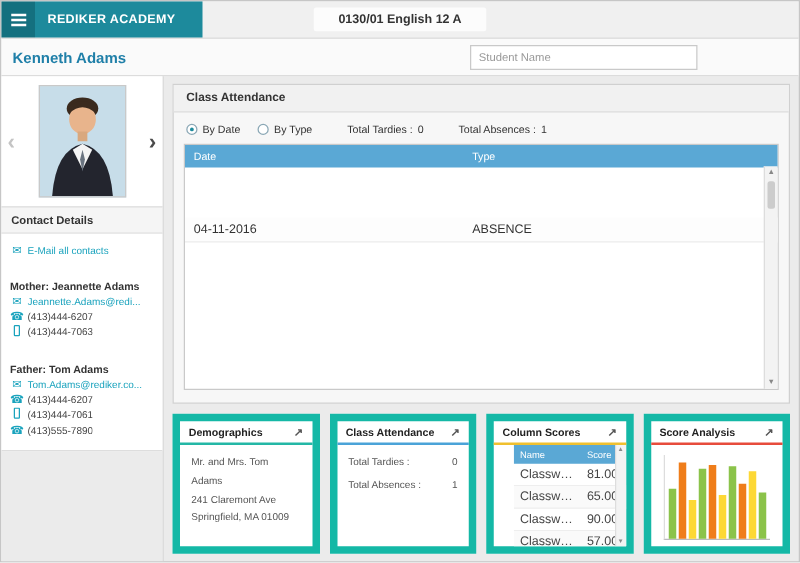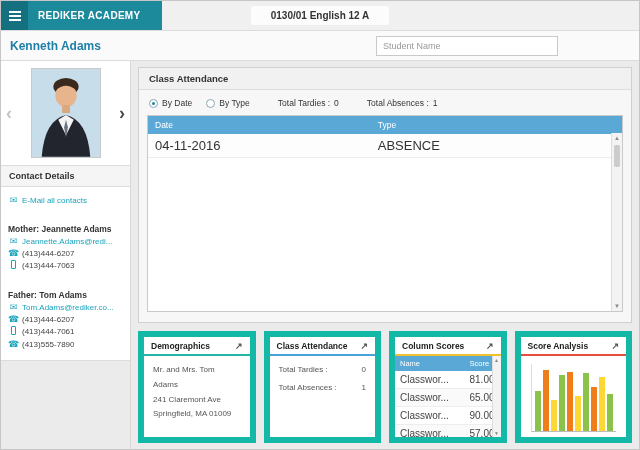--- a/index.html
+++ b/index.html
@@ -47,38 +47,38 @@
   .controls { display: flex; align-items: center; gap: 14px; padding: 8px 10px 5px; font-size: 8.5px; color: #333; }
   .radio-group { display: inline-flex; align-items: center; gap: 4px; cursor: pointer; }
   .radio { width: 9px; height: 9px; border: 1px solid #8aa7b5; border-radius: 50%; background: #fff; position: relative; display: inline-block; }
   .radio.checked::after { content: ""; position: absolute; inset: 2px; border-radius: 50%; background: var(--header-teal, #1d8a9c); }
   .totals { margin-left: 14px; display: inline-flex; gap: 4px; }
   .table-wrap { flex: 1; margin: 2px 8px 10px; border: 1px solid #c9c9c9; background: #fff; position: relative; display: flex; flex-direction: column; min-height: 0; }
   .t-head { display: flex; background: var(--table-header-blue, #5aa8d5); color: #fff; font-size: 8.5px; flex: 0 0 auto; }
   .t-cell { padding: 4px 7px; }
   .c1 { width: 47%; flex: 0 0 auto; }
   .c2 { flex: 1; }
-  .t-row { display: flex; font-size: 13px; color: #333; border-bottom: 1px solid #ececec; background: #fdfdfd; cursor: pointer; }
+  .t-row { display: flex; font-size: 10px; color: #333; border-bottom: 1px solid #ececec; background: #fdfdfd; cursor: pointer; margin-top: 40px; }
   .t-fill { flex: 1; }
   .vscroll { position: absolute; top: 17px; right: 0; bottom: 0; width: 11px; background: #f3f3f3; border-left: 1px solid #ddd; display: flex; flex-direction: column; align-items: center; justify-content: space-between; font-size: 6px; color: #888; padding: 2px 0; cursor: pointer; }
   .sb-thumb { position: absolute; top: 12px; left: 2px; width: 6px; height: 22px; background: #ccc; border-radius: 2px; }
 
   
   .cards { display: flex; gap: 8px; margin-top: 8px; }
   .card { flex: 1; min-width: 0; height: 112px; background: #fff; border: 6px solid #14b8a6; display: flex; flex-direction: column; }
   .card-hd { display: flex; justify-content: space-between; align-items: center; padding: 4px 7px 3px; font-size: 8.5px; font-weight: bold; color: #222; border-bottom: 2px solid #ccc; flex: 0 0 auto; }
   .card.demographics .card-hd { border-bottom-color: var(--accent-demographics, #24b7a6); }
   .card.attend .card-hd { border-bottom-color: var(--accent-class-attendance, #4aa3d8); }
   .card.scores .card-hd { border-bottom-color: var(--accent-column-scores, #f0c02e); }
   .card.analysis .card-hd { border-bottom-color: var(--accent-score-analysis, #e74c3c); }
   .expand { color: #555; font-size: 9px; font-weight: bold; cursor: pointer; line-height: 1; }
   .demo-body { padding: 7px 9px; font-size: 8px; color: #555; line-height: 1.85; }
   .att-body { padding: 9px 9px 0; font-size: 8px; color: #555; }
   .att-row { display: flex; justify-content: space-between; margin-bottom: 9px; }
-  .mini { position: relative; flex: 1; overflow: hidden; }
+  .mini { position: relative; flex: 1; overflow: hidden; margin-left: 16px; }
   .m-head { display: flex; background: var(--table-header-blue, #5aa8d5); color: #fff; font-size: 7.5px; }
   .m-cell { padding: 3px 5px; }
   .m-name { flex: 1; overflow: hidden; white-space: nowrap; text-overflow: ellipsis; }
   .m-score { width: 36px; text-align: right; padding-right: 12px; flex: 0 0 auto; }
   .m-row { display: flex; font-size: 10px; color: #444; border-bottom: 1px solid #eee; }
   .m-row:nth-child(odd) { background: #fafafa; }
   .mini .vscroll2 { position: absolute; top: 0; right: 0; bottom: 0; width: 9px; background: #f3f3f3; border-left: 1px solid #ddd; display: flex; flex-direction: column; align-items: center; justify-content: space-between; font-size: 5px; color: #888; padding: 1px 0; cursor: pointer; }
   .chart { flex: 1; display: flex; align-items: flex-end; gap: 2px; padding: 8px 10px 10px; border-bottom: none; }
   .chart-inner { display: flex; align-items: flex-end; gap: 2px; height: 68px; border-bottom: 1px solid #bbb; border-left: 1px solid #ddd; padding: 0 3px; }
   .bar { width: 6px; flex: 0 0 auto; }

